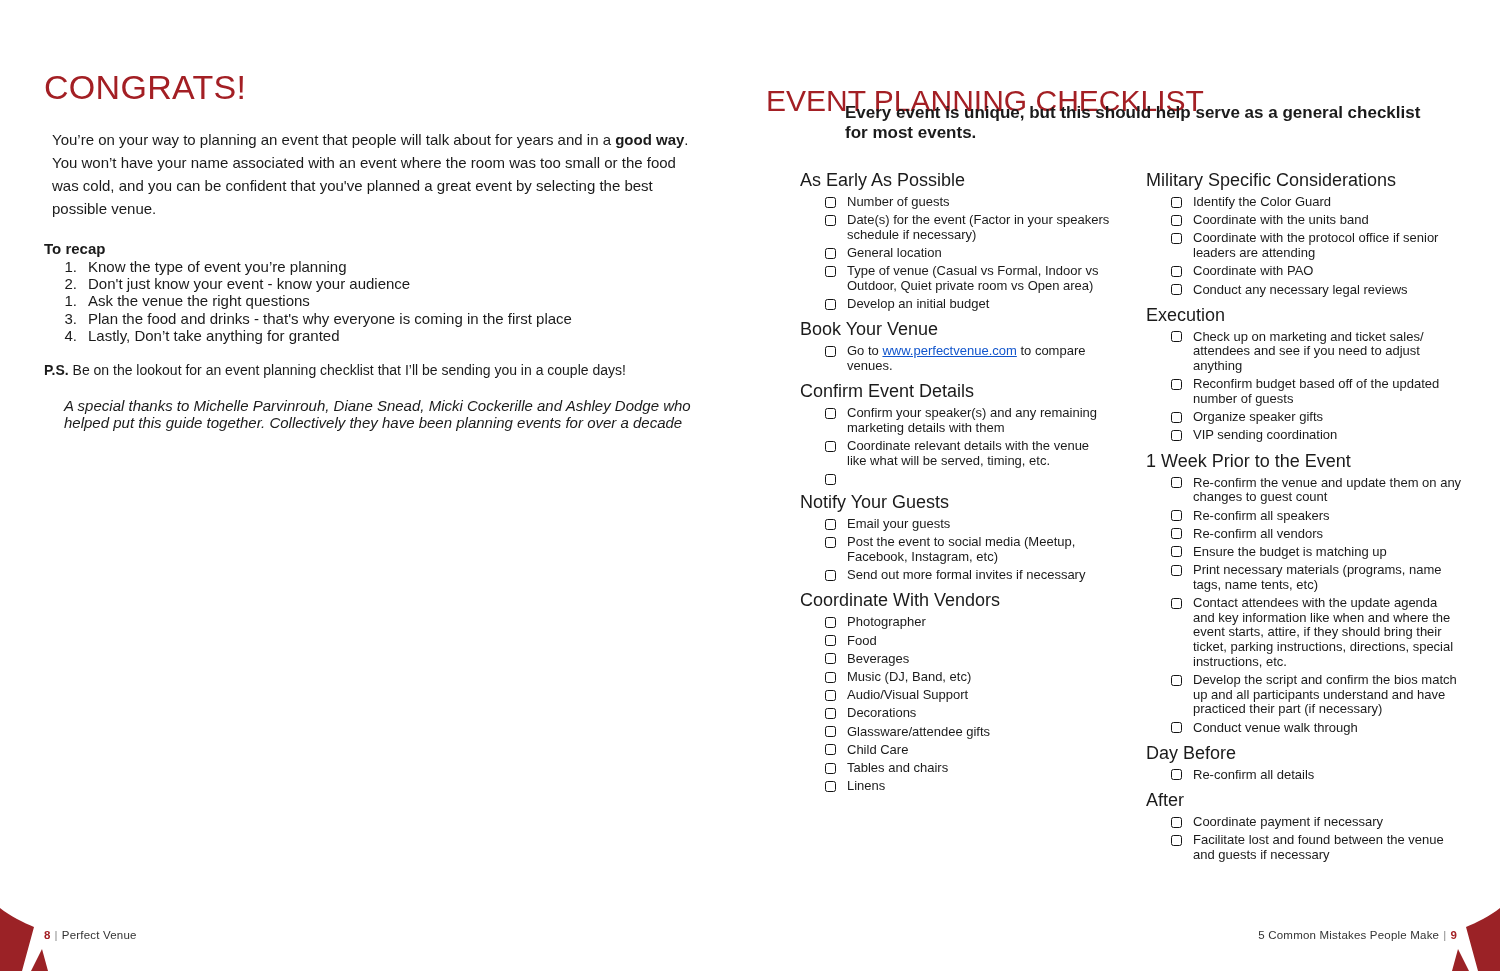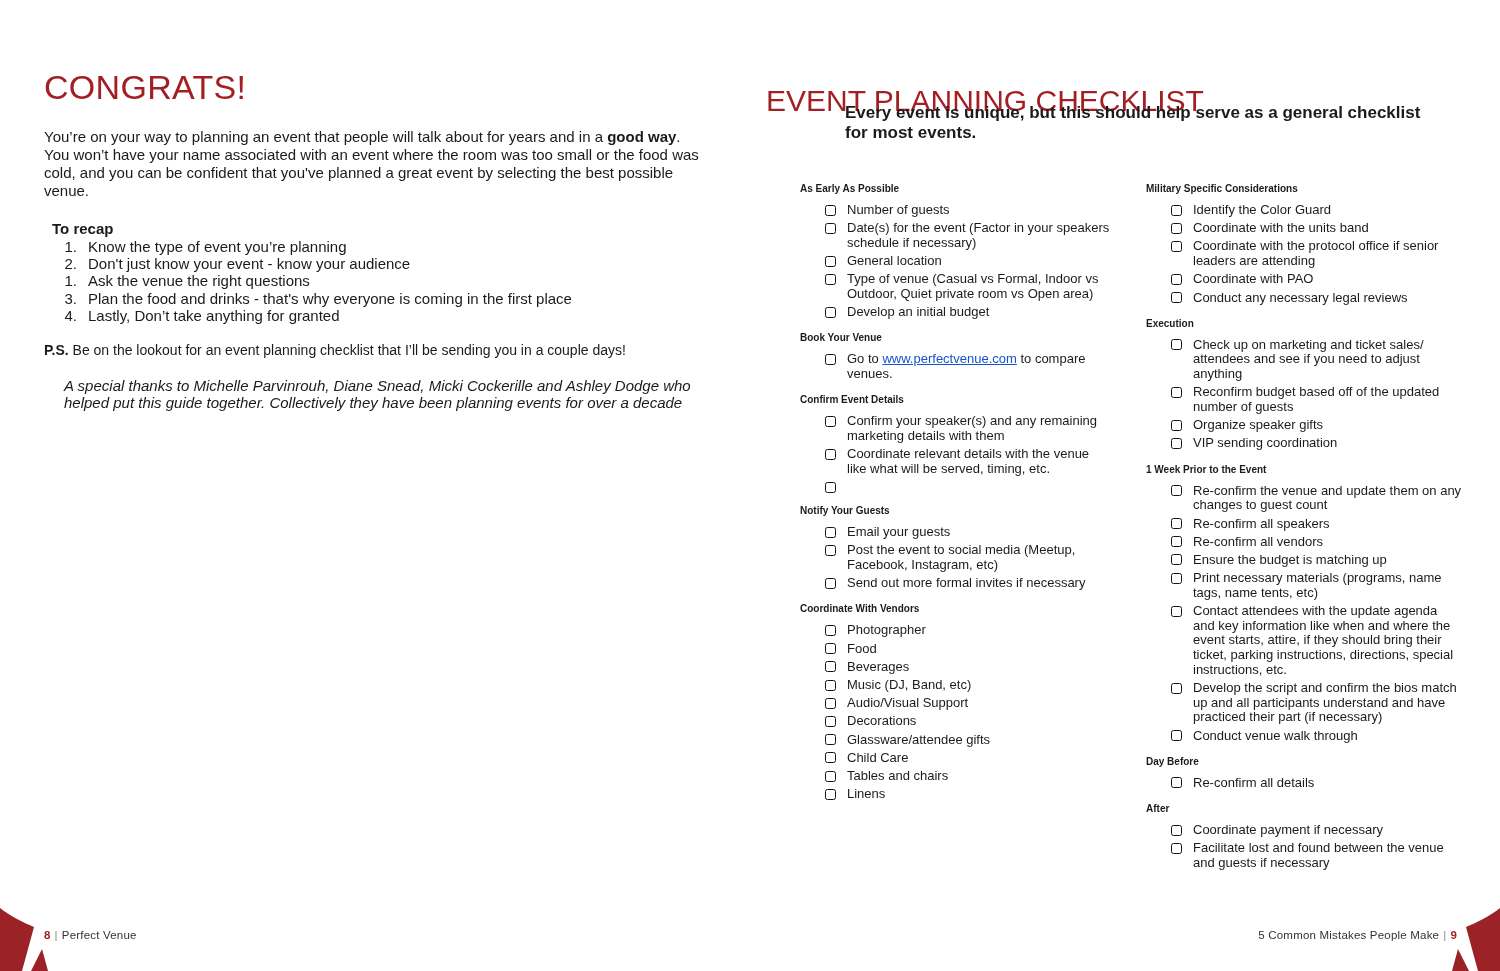--- a/index.html
+++ b/index.html
@@ -8,40 +8,40 @@
     width:1500px;height:971px;position:relative;overflow:hidden;
     background:#ffffff;color:var(--ink);
     font-family:"Liberation Sans", sans-serif;
   }
   .b{font-weight:bold}
   .i{}
 
   
   .left-page{position:absolute;left:44px;top:68px;width:660px}
   .congrats-title{font-size:34px;font-weight:400;color:var(--red);margin:0;letter-spacing:.3px}
-  .intro{font-size:15px;line-height:18px;margin:21px 0 0}
-  .recap-heading{font-size:15px;font-weight:bold;margin:20px 8px 0;line-height:17px}
+  .intro{font-size:15px;line-height:23px;margin:21px 8px 0}
+  .recap-heading{font-size:15px;font-weight:bold;margin:20px 0 0;line-height:17px}
   .recap-list{margin:1px 0 0}
   .recap-row{display:flex;font-size:15px;line-height:17.2px}
   .recap-num{flex:0 0 33px;text-align:right;margin-right:11px}
   .ps-par{font-size:14px;line-height:17.6px;margin:18px 0 0}
   .thanks-par{font-style:italic;font-size:15px;line-height:17.6px;margin:17px 0 0 20px;width:628px}
 
   
   .rp-title{position:absolute;left:750px;top:68px;width:750px;text-align:left;
     font-size:30px;font-weight:400;color:var(--red);margin:16px}
   .rp-subtitle{position:absolute;left:845px;top:103px;width:580px;
     font-weight:bold;font-size:17px;line-height:19.5px}
 
   .col{position:absolute;top:173px}
   #col0{left:800px;width:312px}
   #col1{left:1146px;width:316px}
   .section{margin-top:10.5px}
   .section:first-child{margin-top:0}
-  .sec-h{font-size:10px;font-weight:bold;line-height:15px;margin:8px 0 7px}
+  .sec-h{font-size:18px;font-weight:normal;line-height:15px;margin:0 0 7px}
   .item{display:flex;font-size:13px;line-height:14.7px;margin-bottom:3.5px}
   .cb{flex:0 0 auto;width:9px;height:9px;border:1.6px solid #141414;border-radius:2.5px;
       margin:1.5px 11px 0 25px}
   .item-text{flex:1}
   .link{color:#1155CC;text-decoration:underline;cursor:pointer}
 
   
   .footer{position:absolute;bottom:30px;font-size:11.5px;color:#333;letter-spacing:.2px}
   .f-left{left:44px}
   .f-right{right:43px;text-align:center}

